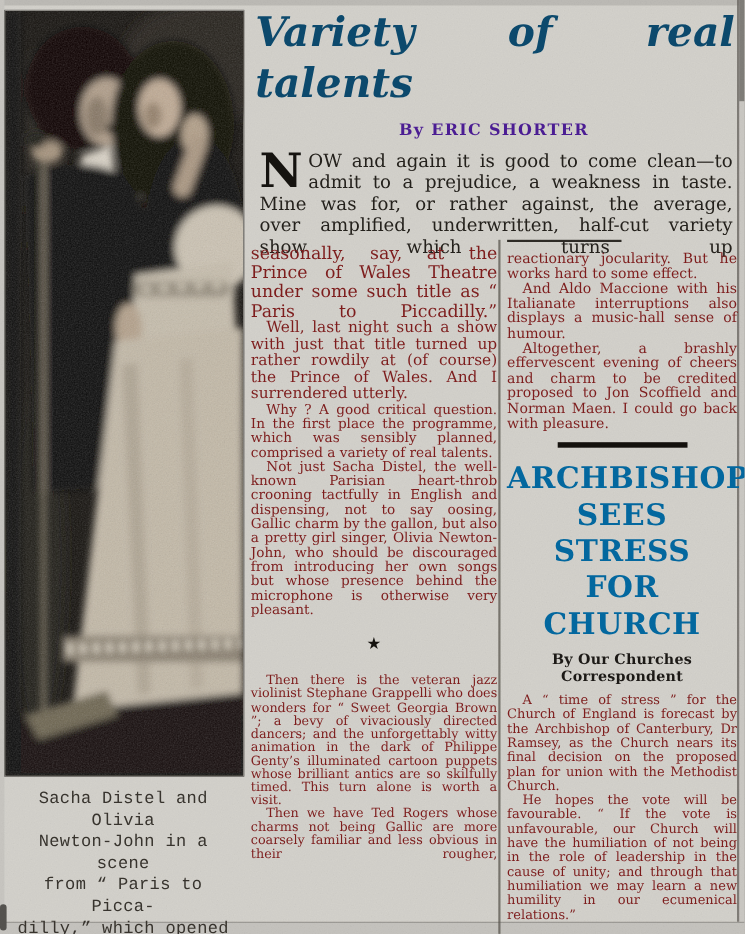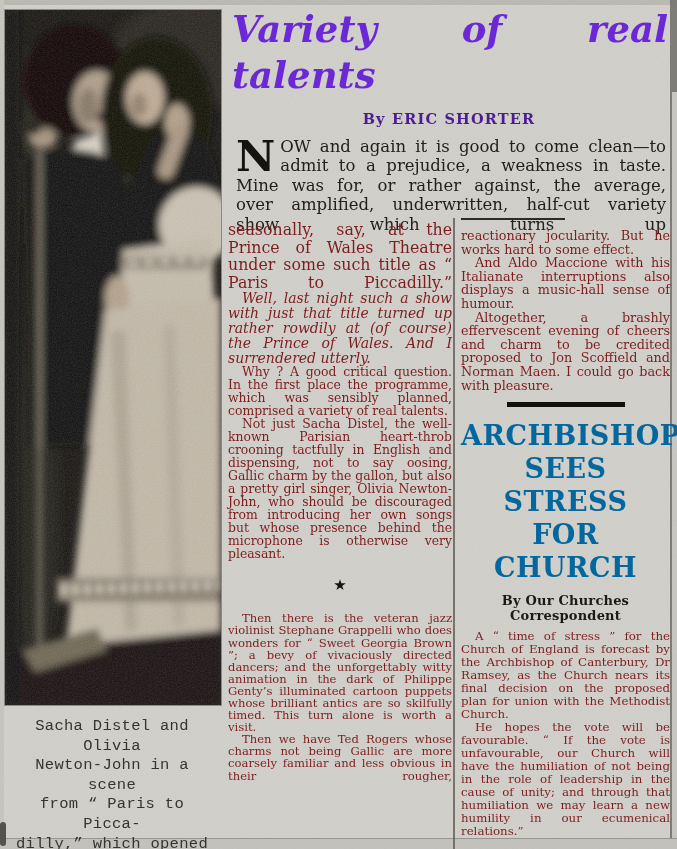--- a/index.html
+++ b/index.html
@@ -20,21 +20,21 @@
     position:absolute; left:10px; top:717px; width:204px;
     font-family:Liberation Mono, monospace;
     font-size:15.5px; line-height:19.6px; color:#38342e;
     text-align:center; white-space:pre-line; letter-spacing:0.3px;
   }
   
   #main{position:absolute; left:226px; top:0; width:446px;}
   .hl-line{
     display:block; width:100%;
     font-style:italic; font-weight:600; font-size:37px; line-height:46px;
-    text-align:justify; text-align-last:justify; color:#6d28d9;
+    text-align:justify; text-align-last:justify; color:#0c4a6e;
   }
   #byline-main{
     margin-top:12px; text-align:center; font-weight:bold; font-size:14.5px;
     letter-spacing:1.2px; color:#4c1d95;
   }
   #lead{
     margin:10px 4px 0 10px; width:430px;
     font-size:16.5px; line-height:19.4px; word-spacing:2.5px;
     text-align:justify; text-align-last:justify; color:#24211c;
   }
@@ -51,21 +51,21 @@
   }
   p.np{margin:0; text-align:justify; color:#7f1d1d;}
   p.np.ind{text-indent:14px;}
   p.np.cont{text-align-last:justify;}
   .sz-a{font-size:15.8px; line-height:17.6px;}
   .sz-b{font-size:14px;   line-height:14.8px;}
   .sz-c{font-size:12.4px; line-height:13px;}
   .sz-d{font-size:11.6px; line-height:12.1px;}
   .sz-r{font-size:12.8px; line-height:13.6px;}
   .sz-ch{font-size:11.8px; line-height:13px;}
-  .gap-s{margin-top:8px;} .gap-m{margin-top:10px;font-style:italic;}
+  .gap-s{margin-top:8px;} .gap-m{margin-top:10px;}
   #star-divider{
     margin:16px 0 18px; text-align:center; font-size:15px; color:#15130f;
     font-family:"DejaVu Sans", sans-serif;
   }
   #col2-toprule{width:104px; border-top:2px solid #2e2b26; margin-bottom:9px;}
   #black-bar{width:118px; height:5px; background:#14110d; margin:10px auto 12px;}
   #church-headline{
     text-align:center; font-weight:bold; font-size:27px; line-height:33px;
     letter-spacing:0.5px; white-space:pre-line; color:#0369a1; margin-top:2px;
   }

